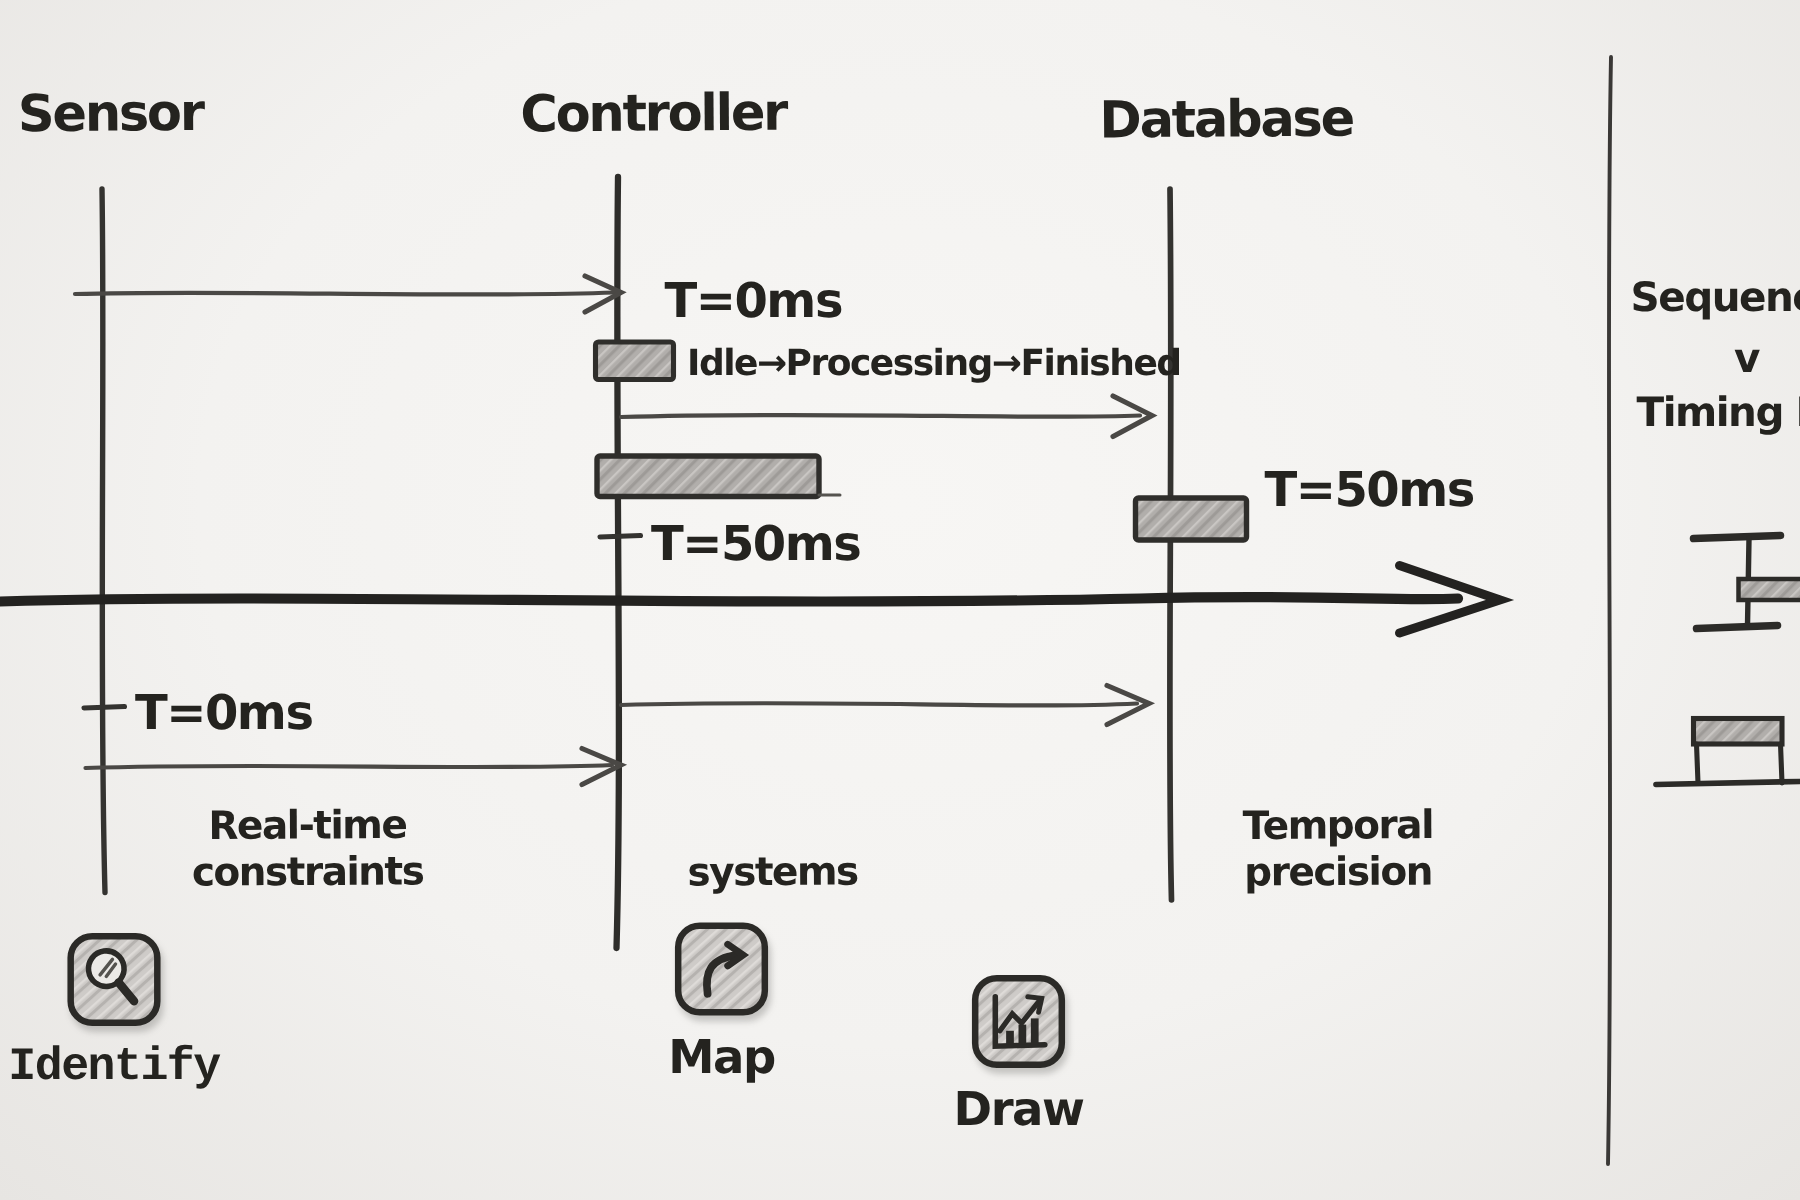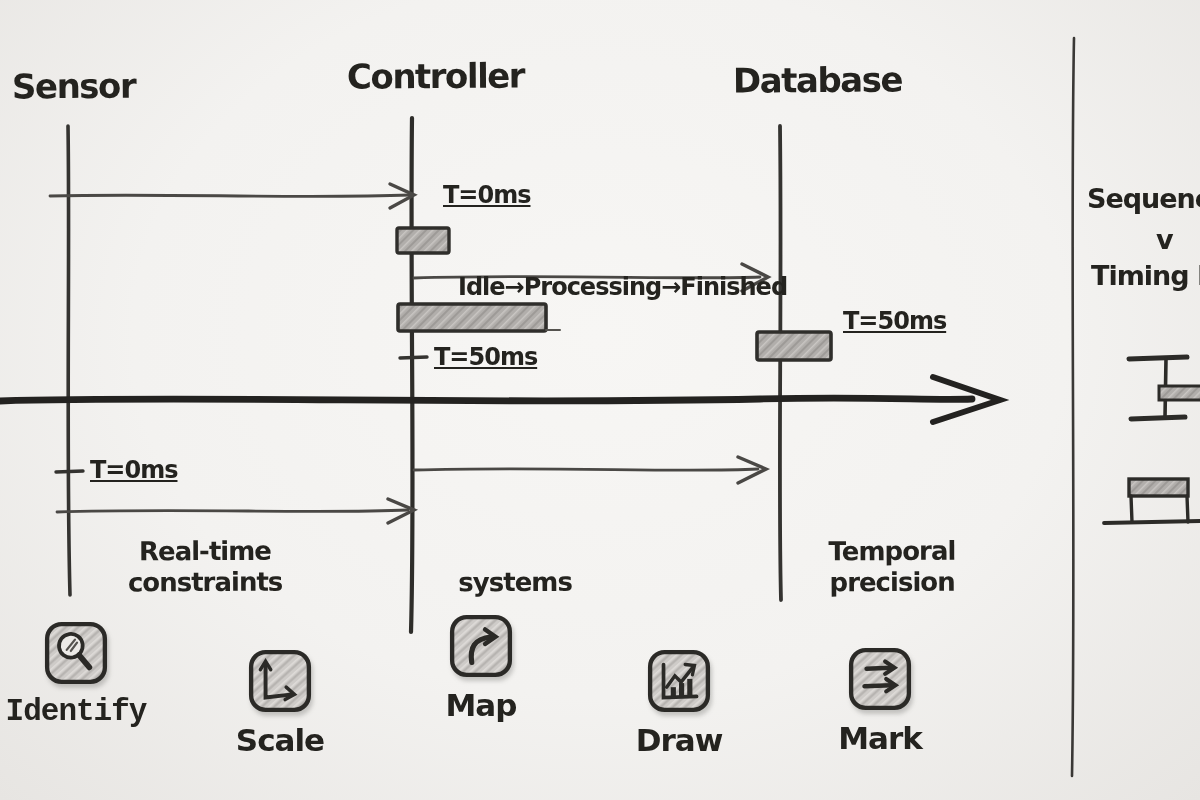--- a/index.html
+++ b/index.html
@@ -3,22 +3,22 @@
 <meta charset="utf-8">
 <style>
   html,body{margin:0;padding:0;}
   body{background:#dddbd8;font-family:"DejaVu Sans", sans-serif;}
   #stage{
     position:relative;width:1200px;height:800px;overflow:hidden;
     background:radial-gradient(ellipse at 50% 42%, #f7f6f4 0%, #f3f2f0 55%, #e7e5e2 100%);
   }
   .txt{position:absolute;color:#24231f;font-weight:bold;letter-spacing:-0.5px;white-space:nowrap;}
   .lifeline-title{font-size:34px;letter-spacing:-1.5px;transform:rotate(-0.4deg);}
-  .timing-label{font-size:24px;letter-spacing:-1px;text-decoration:underline;}
-  .state-label{font-size:24px;letter-spacing:-1px;margin-top:45px;}
+  .timing-label{font-size:32px;letter-spacing:-1px;}
+  .state-label{font-size:24px;letter-spacing:-1px;}
   .concept{font-size:26px;letter-spacing:-1px;text-align:center;line-height:1.18;width:220px;white-space:normal;transform:rotate(-0.3deg);}
   .side-line{font-size:27px;letter-spacing:-1px;}
   .tool-label{font-size:31px;letter-spacing:-1px;text-align:center;}
   .toolbar-item{position:absolute;width:150px;display:flex;flex-direction:column;align-items:center;cursor:pointer;}
   .icon-box{filter:drop-shadow(2px 4px 2px rgba(60,58,54,0.25));}
   svg{display:block;}
   #sketch-layer{position:absolute;left:0;top:0;}
 </style>
 </head>
 <body>
@@ -89,21 +89,21 @@
     </g>
 
     <g stroke="#2c2b28" fill="none" stroke-linecap="round">
       <rect x="1129" y="479" width="59" height="17" fill="url(#hatch)" stroke-width="3.4"></rect>
       <path d="M1131,496 L1132,522" stroke-width="3.4"></path>
       <path d="M1187,496 L1188,522" stroke-width="3.4"></path>
       <path d="M1104,523 L1200,521" stroke-width="3.8"></path>
     </g>
   </svg>
 
-  <div class="txt lifeline-title" style="left:12px;top:66px;text-align:right;">Sensor</div>
+  <div class="txt lifeline-title" style="left:12px;top:56px;text-align:right;">Sensor</div>
   <div class="txt lifeline-title" style="left:347px;top:56px;">Controller</div>
   <div class="txt lifeline-title" style="left:733px;top:60px;">Database</div>
 
   <div class="txt timing-label" style="left:443px;top:181px;">T=0ms</div>
   <div class="txt state-label" style="left:458px;top:228px;">Idle→Processing→Finished</div>
   <div class="txt timing-label" style="left:434px;top:343px;">T=50ms</div>
   <div class="txt timing-label" style="left:843px;top:307px;">T=50ms</div>
   <div class="txt timing-label" style="left:90px;top:456px;">T=0ms</div>
 
   <div class="txt concept" style="left:95px;top:536px;">
@@ -126,29 +126,20 @@
   <div class="toolbar-item" style="left:1px;top:620px;font-family:Liberation Mono, monospace;">
     <svg class="icon-box" width="66" height="66" viewBox="0 0 64 64">
       <rect x="4" y="4" width="56" height="56" rx="14" fill="url(#hatchIcon)" stroke="#2b2a27" stroke-width="4.2"></rect>
       <circle cx="27" cy="25" r="11.5" fill="#eceae7" stroke="#2b2a27" stroke-width="3.6" transform="rotate(-8 27 25)"></circle>
       <path d="M23,29 L31,19 M27,30 L33,22" stroke="#55534f" stroke-width="2.2" stroke-linecap="round" fill="none"></path>
       <path d="M35,34 L45,46" stroke="#2b2a27" stroke-width="5.5" stroke-linecap="round"></path>
     </svg>
     <div class="txt tool-label" style="position:static;margin-top:8px;">Identify</div>
   </div>
 
-  <div class="toolbar-item" style="left:205px;top:648px;">
-    <svg class="icon-box" width="66" height="66" viewBox="0 0 64 64">
-      <rect x="4" y="4" width="56" height="56" rx="14" fill="url(#hatchIcon)" stroke="#2b2a27" stroke-width="4.2"></rect>
-      <path d="M18,16 L18,48 L44,45" stroke="#2b2a27" stroke-width="3.8" fill="none" stroke-linecap="round"></path>
-      <path d="M13,21 L18,13 L23,21" stroke="#2b2a27" stroke-width="3.4" fill="none" stroke-linecap="round"></path>
-      <path d="M38,38 L46,45 L37,50" stroke="#2b2a27" stroke-width="3.4" fill="none" stroke-linecap="round"></path>
-    </svg>
-    <div class="txt tool-label" style="position:static;margin-top:8px;">Scale</div>
-  </div>
 
   <div class="toolbar-item" style="left:406px;top:613px;">
     <svg class="icon-box" width="66" height="66" viewBox="0 0 64 64">
       <rect x="4" y="4" width="56" height="56" rx="14" fill="url(#hatchIcon)" stroke="#2b2a27" stroke-width="4.2"></rect>
       <path d="M23,48 C21,34 25,25 42,23" stroke="#2b2a27" stroke-width="5" fill="none" stroke-linecap="round"></path>
       <path d="M36,16 L46,23 L36,30" stroke="#2b2a27" stroke-width="4.4" fill="none" stroke-linecap="round"></path>
     </svg>
     <div class="txt tool-label" style="position:static;margin-top:8px;">Map</div>
   </div>
 
@@ -158,24 +149,14 @@
       <path d="M17,16 L17,48 L49,47" stroke="#2b2a27" stroke-width="3.6" fill="none" stroke-linecap="round"></path>
       <rect x="24" y="38" width="5" height="9" fill="#2b2a27"></rect>
       <rect x="32" y="34" width="5" height="13" fill="#2b2a27"></rect>
       <rect x="40" y="30" width="5" height="17" fill="#2b2a27"></rect>
       <path d="M20,38 L28,27 L34,33 L46,18" stroke="#2b2a27" stroke-width="3.4" fill="none" stroke-linecap="round"></path>
       <path d="M38,16 L47,17 L45,26" stroke="#2b2a27" stroke-width="3.2" fill="none" stroke-linecap="round"></path>
     </svg>
     <div class="txt tool-label" style="position:static;margin-top:8px;">Draw</div>
   </div>
 
-  <div class="toolbar-item" style="left:805px;top:646px;">
-    <svg class="icon-box" width="66" height="66" viewBox="0 0 64 64">
-      <rect x="4" y="4" width="56" height="56" rx="14" fill="url(#hatchIcon)" stroke="#2b2a27" stroke-width="4.2"></rect>
-      <path d="M19,22 L42,21" stroke="#2b2a27" stroke-width="4.4" fill="none" stroke-linecap="round"></path>
-      <path d="M37,15 L46,21 L37,27" stroke="#2b2a27" stroke-width="4" fill="none" stroke-linecap="round"></path>
-      <path d="M17,39 L43,38" stroke="#2b2a27" stroke-width="4.4" fill="none" stroke-linecap="round"></path>
-      <path d="M38,32 L47,38 L38,44" stroke="#2b2a27" stroke-width="4" fill="none" stroke-linecap="round"></path>
-    </svg>
-    <div class="txt tool-label" style="position:static;margin-top:8px;">Mark</div>
-  </div>
 
 </div>
 
 </body></html>

